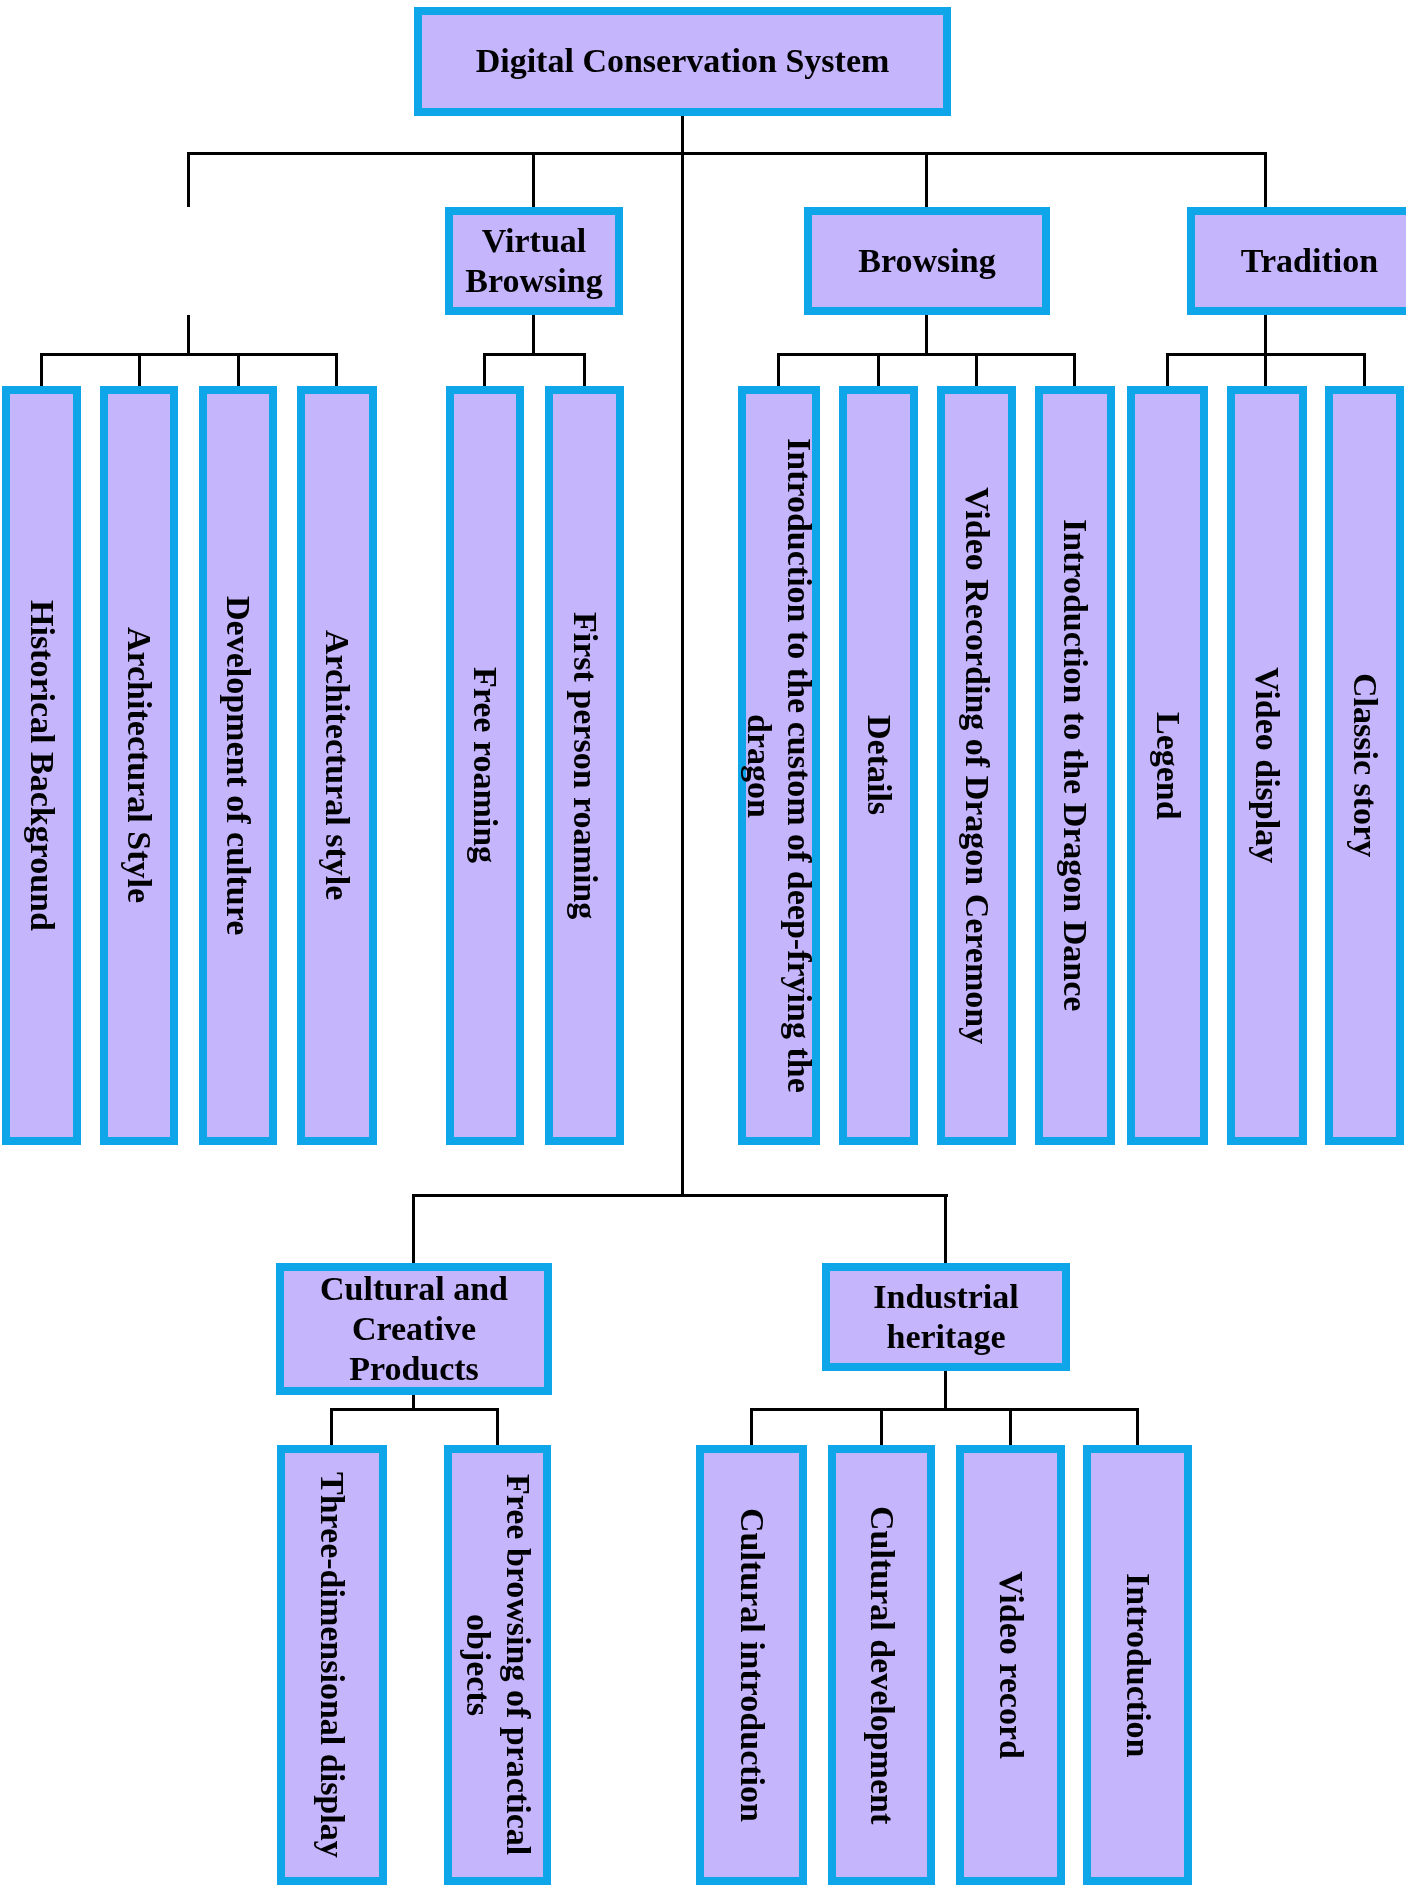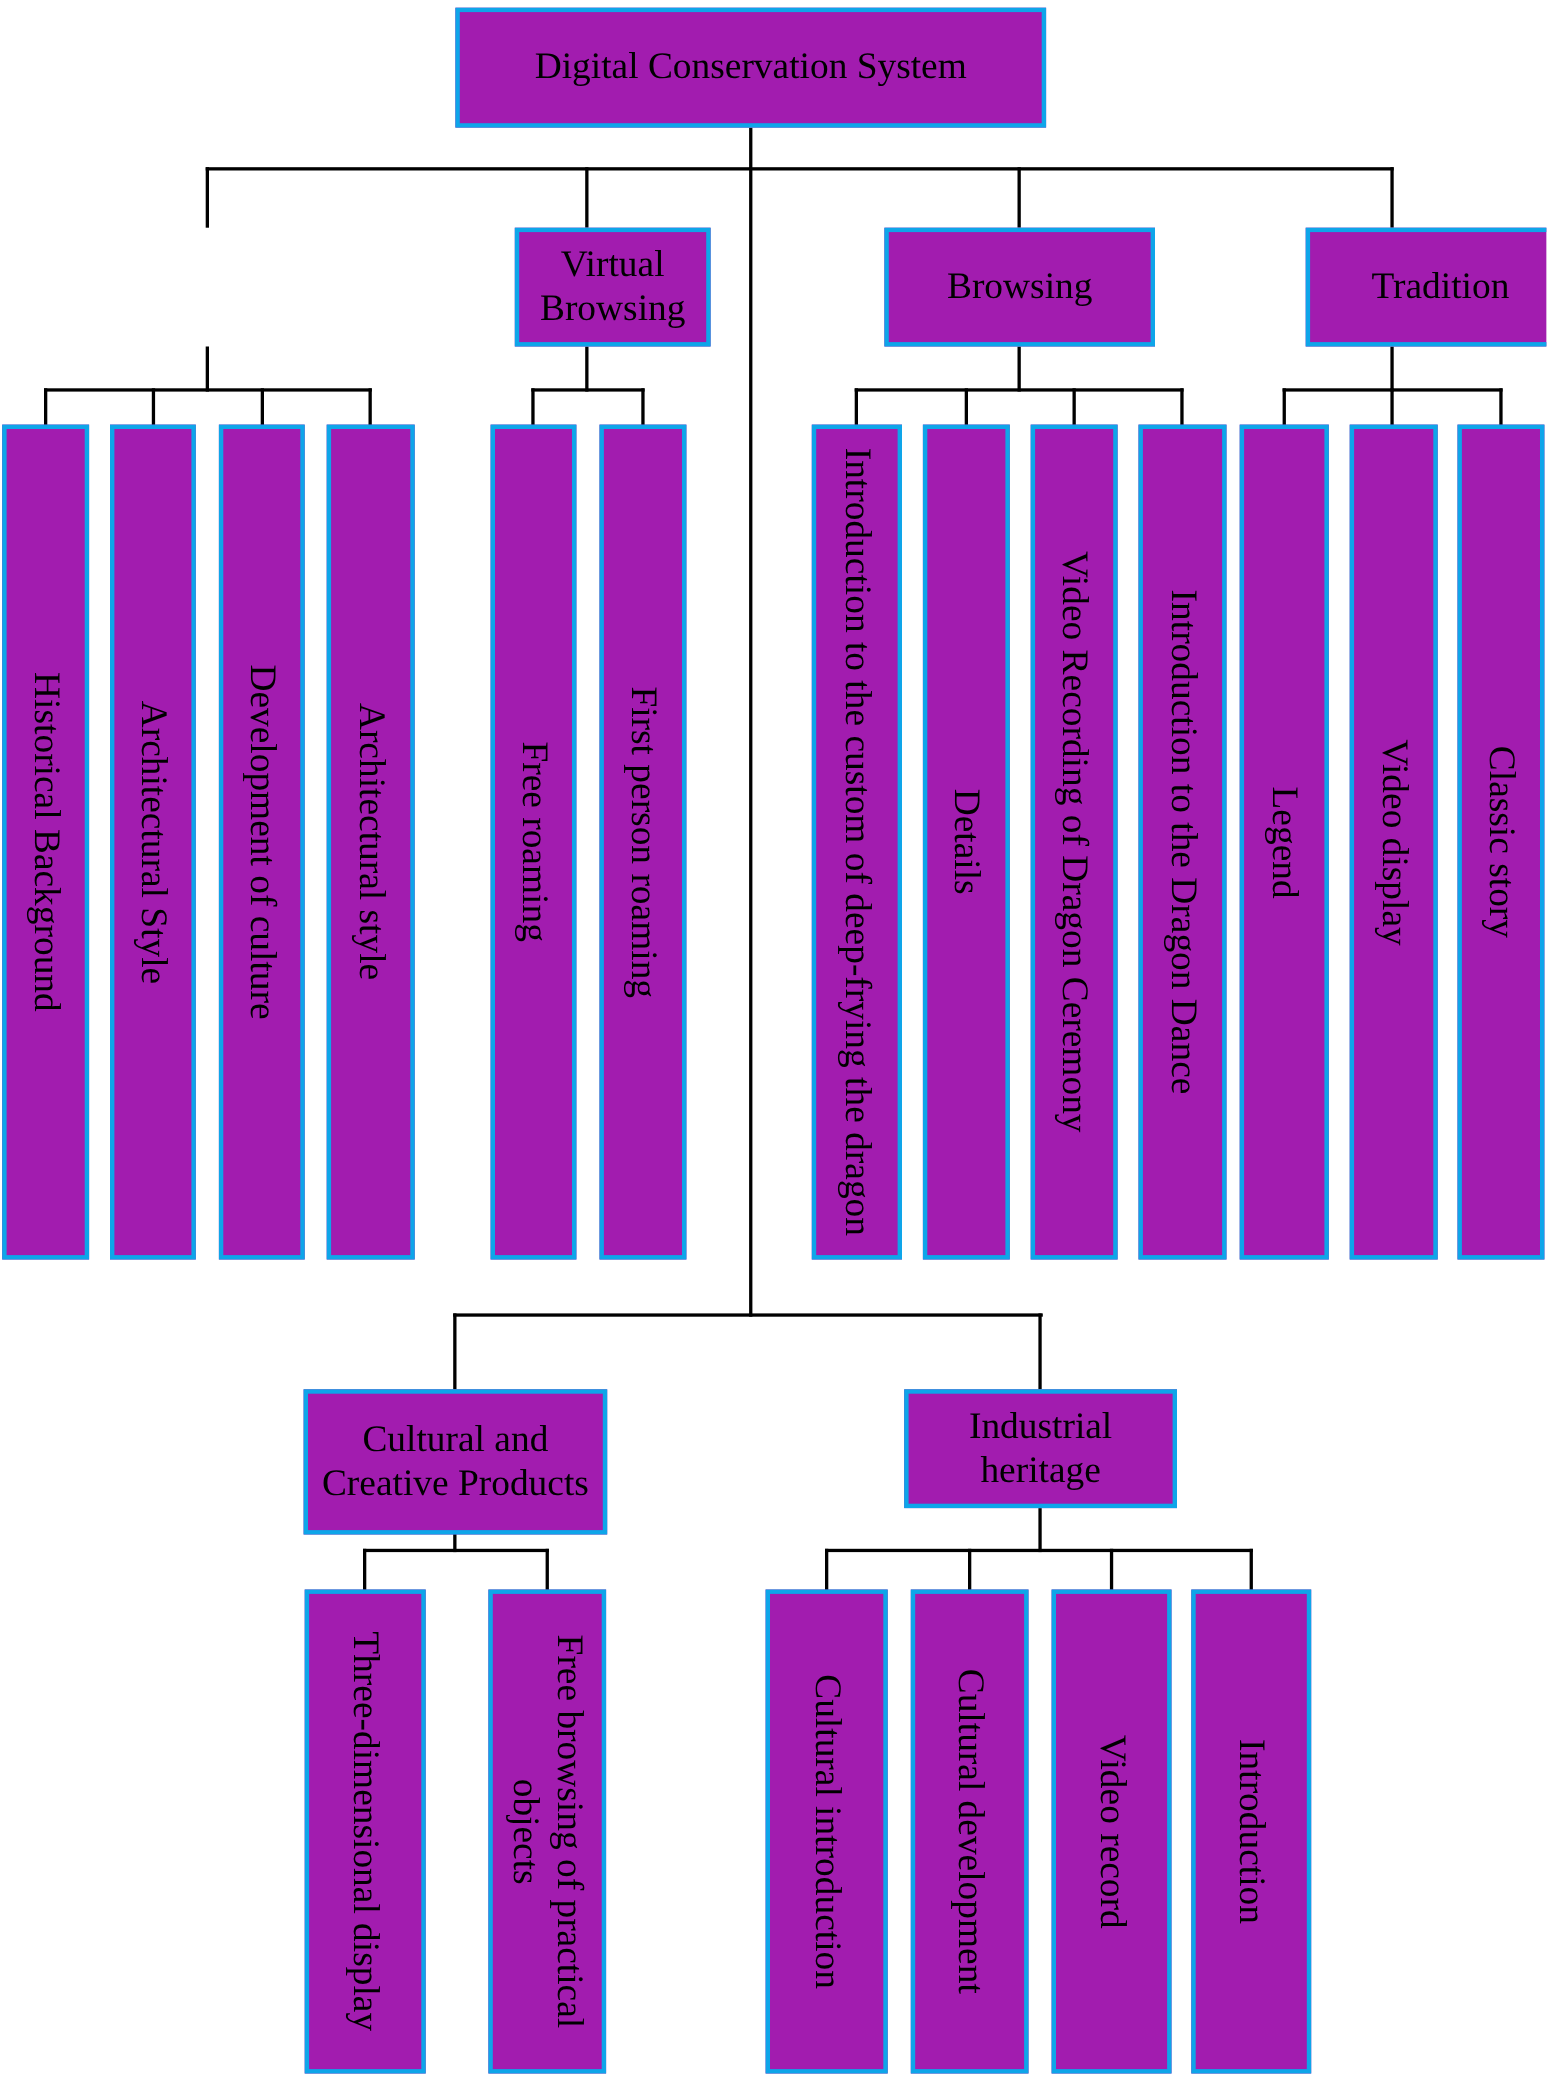--- a/index.html
+++ b/index.html
@@ -12,29 +12,30 @@
     width: 1406px;
     height: 1889px;
     background: #ffffff;
     font-family: "Liberation Serif", "DejaVu Serif", serif;
     color: #000000;
     overflow: hidden;
   }
   .node {
     position: absolute;
     box-sizing: border-box;
-    background: #a21caf;
-    border: 4px solid #0ea5e9;
+    background: #c4b5fd;
+    border: 8px solid #0ea5e9;
     display: flex;
     align-items: center;
     justify-content: center;
     text-align: center;
     font-size: 34px;
     line-height: 1.18;
     white-space: pre-line;
+    font-weight: bold;
   }
   .vnode {
     writing-mode: vertical-rl;
     text-orientation: mixed;
   }
   .line {
     position: absolute;
     background: #000000;
   }
 </style>
@@ -87,21 +88,21 @@
 
   <div class="line" style="left:944px; top:1371px; width:3px; height:40px;"></div>
   <div class="line" style="left:750px; top:1408px; width:389px; height:3px;"></div>
   <div class="line" style="left:750px; top:1408px; width:3px; height:40px;"></div>
   <div class="line" style="left:880px; top:1408px; width:3px; height:40px;"></div>
   <div class="line" style="left:1009px; top:1408px; width:3px; height:40px;"></div>
   <div class="line" style="left:1136px; top:1408px; width:3px; height:40px;"></div>
 
   <div class="node" style="left:414px; top:7px; width:537px; height:109px;">Digital Conservation System</div>
 
-  <div class="node" style="left:445px; top:207px; width:178px; height:108px;margin-left:23px;">Virtual
+  <div class="node" style="left:445px; top:207px; width:178px; height:108px;">Virtual
 Browsing</div>
   <div class="node" style="left:804px; top:207px; width:246px; height:108px;">Browsing</div>
   <div class="node" style="left:1187px; top:207px; width:245px; height:108px;">Tradition</div>
 
   <div class="node vnode" style="left:2px; top:386px; width:79px; height:759px;">Historical Background</div>
   <div class="node vnode" style="left:100px; top:386px; width:78px; height:759px;">Architectural Style</div>
   <div class="node vnode" style="left:199px; top:386px; width:78px; height:759px;">Development of culture</div>
   <div class="node vnode" style="left:297px; top:386px; width:80px; height:759px;">Architectural style</div>
 
   <div class="node vnode" style="left:446px; top:386px; width:78px; height:759px;">Free roaming</div>

